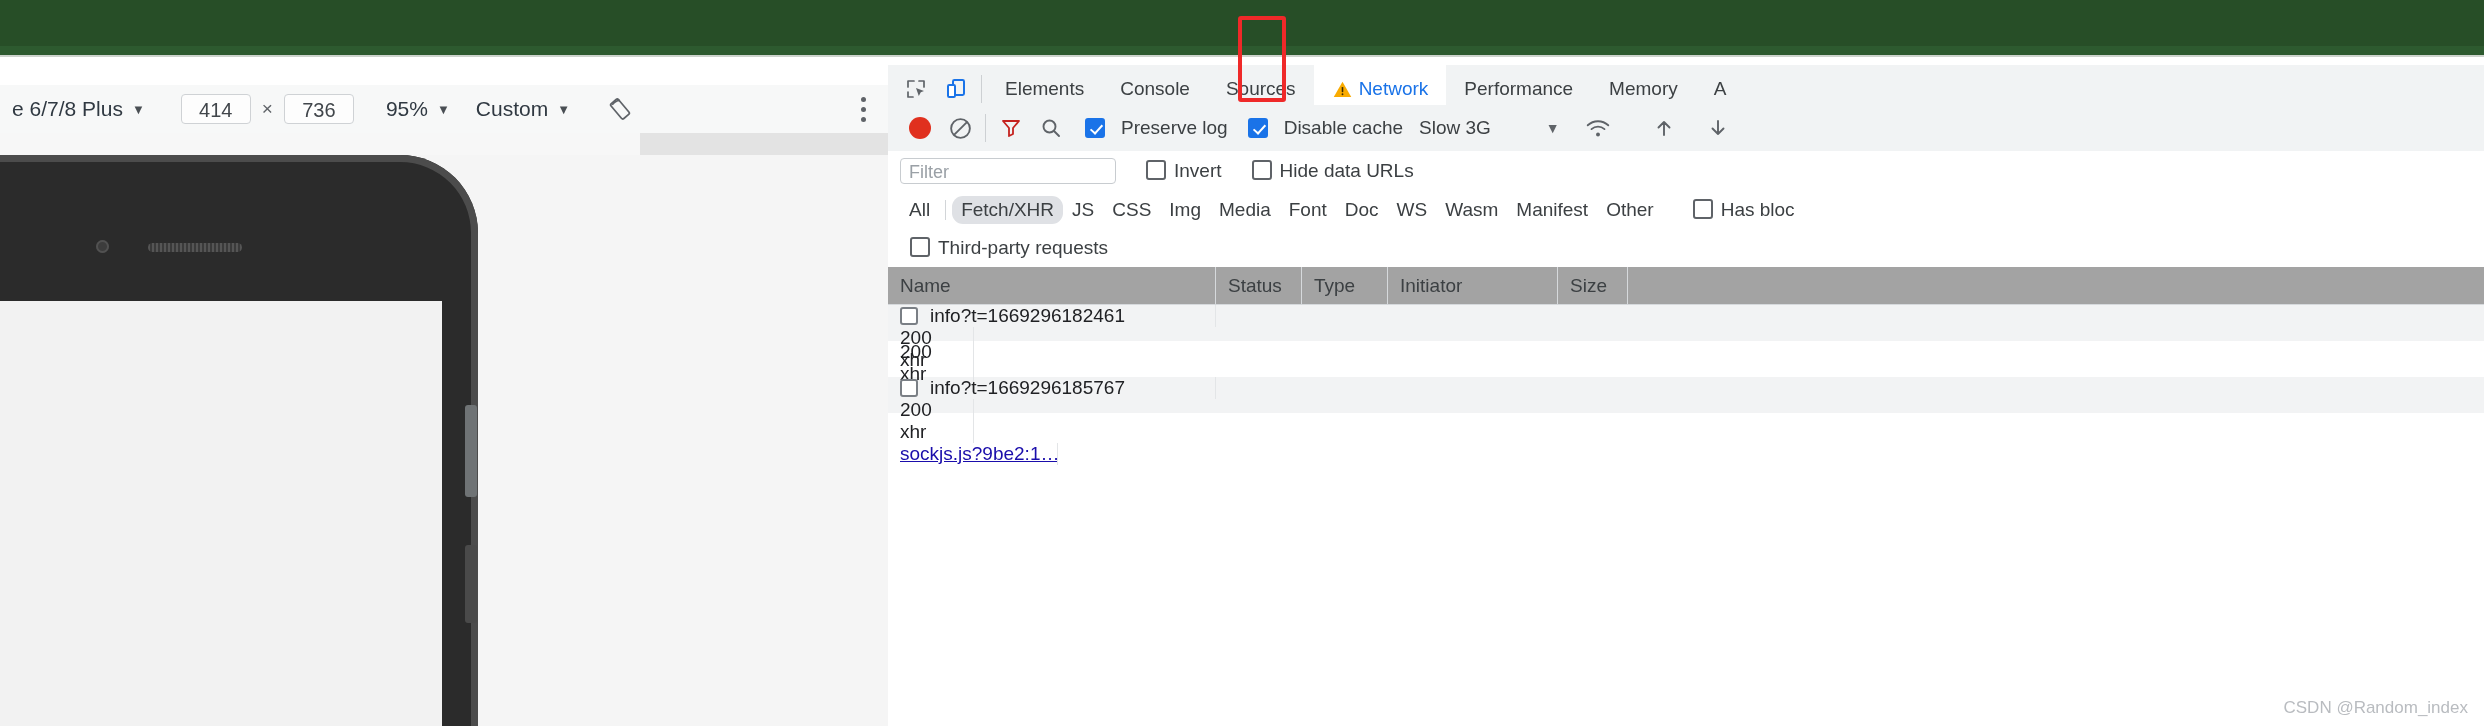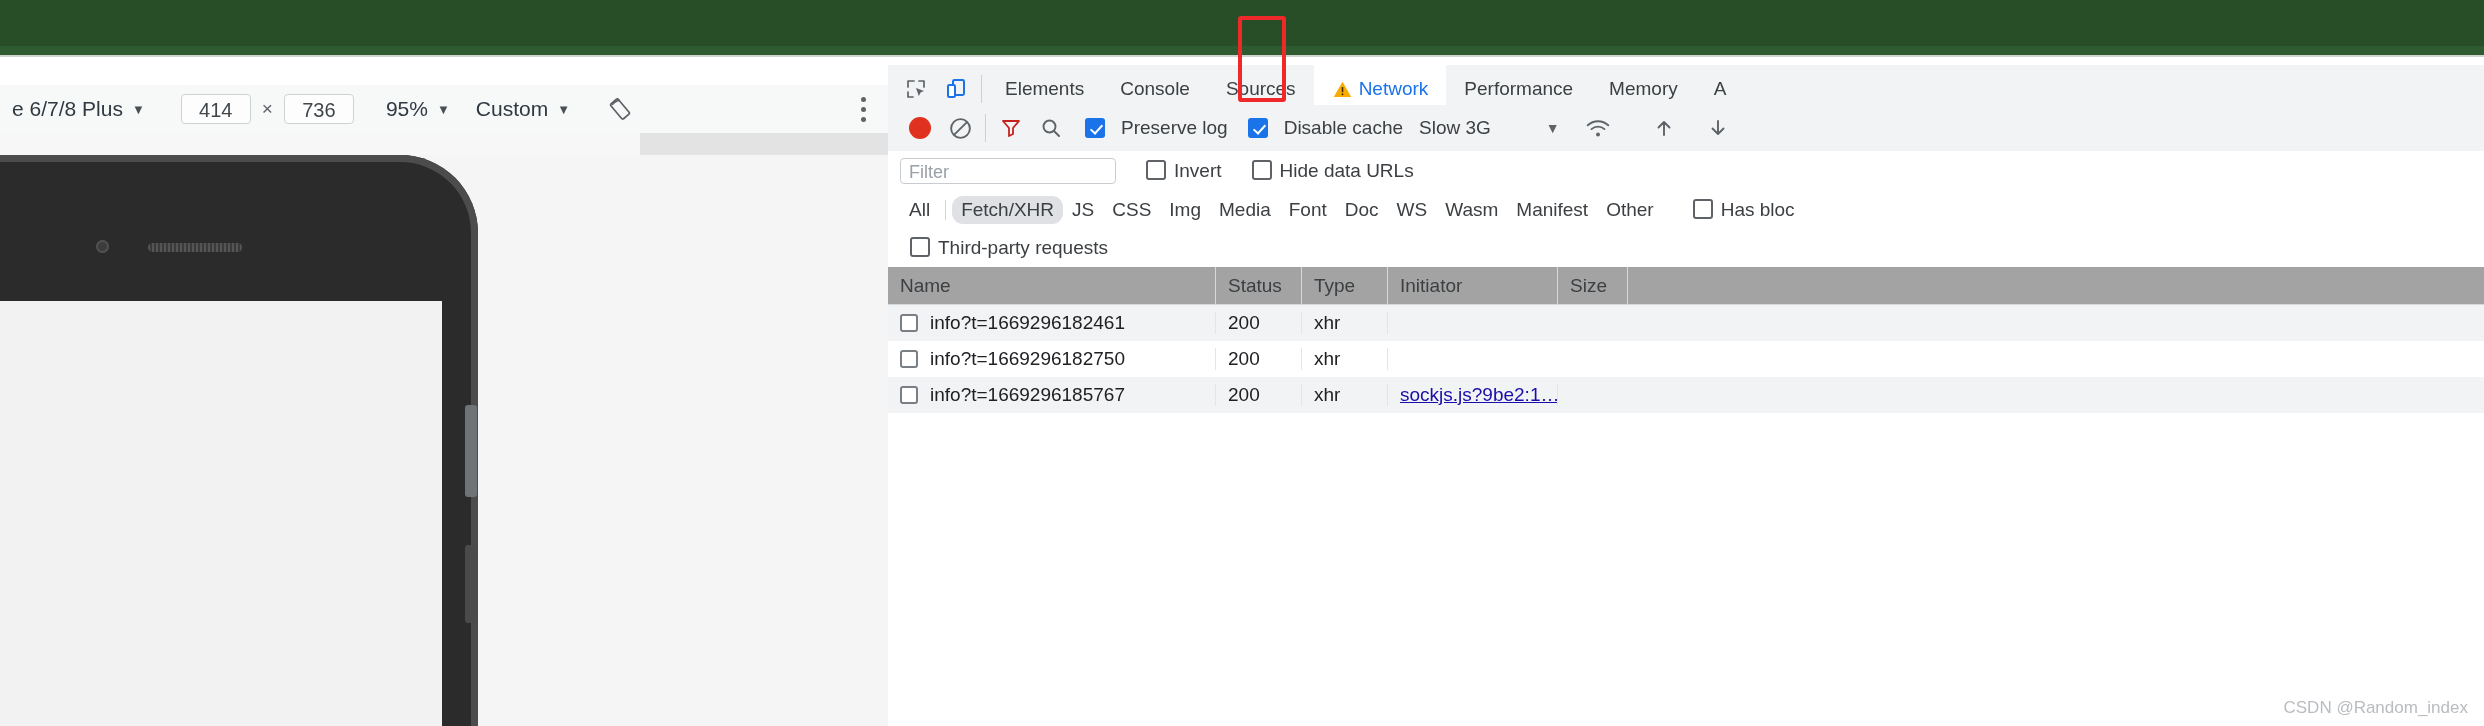--- a/index.html
+++ b/index.html
@@ -84,21 +84,21 @@
 
   
   .third-row{position:absolute;left:0;top:172px;width:1596px;height:38px;background:#fff;
              display:flex;align-items:center;border-bottom:1px solid #e8eaed;}
 
   
   .tbl{position:absolute;left:0;top:210px;width:1596px;height:459px;background:#fff;}
   .thead{display:flex;height:37px;background:#a3a3a3;border-bottom:1px solid #d6d9dc;}
   .th{font-size:19px;color:#3c4043;display:flex;align-items:center;padding-left:12px;
       border-right:1px solid #d6d9dc;box-sizing:border-box;height:37px;}
-  .trow{display:flex;height:36px;align-items:center;}
+  .trow{display:flex;height:36px;align-items:flex-start;flex-direction:column;}
   .trow.odd{background:#f2f3f4;}
   .td{font-size:19px;color:#202124;display:flex;align-items:center;padding-left:12px;
       border-right:1px solid #e3e5e7;box-sizing:border-box;}
   .td .rowchk{width:18px;height:18px;border:2px solid #7a7f85;border-radius:3px;background:#fff;
               box-sizing:border-box;margin-right:12px;flex:0 0 auto;}
   .link{color:#1a0dab;text-decoration:underline;white-space:nowrap;overflow:hidden;}
   .watermark{position:absolute;right:16px;bottom:8px;font-size:17px;color:#b9bcc0;}
   .col-name{width:328px;}
   .col-status{width:86px;}
   .col-type{width:86px;}
@@ -334,24 +334,20 @@
         </div>
         <div class="td col-status">200</div>
         <div class="td col-type">xhr</div>
         <div class="td col-init">
           <span class="link"></span>
         </div>
         <div class="td col-size"></div>
       </div>
 
       <div class="trow">
-        <div class="td col-name">
-          <span class="rowchk"></span>
-          <span>info?t=1669296182750</span>
-        </div>
         <div class="td col-status">200</div>
         <div class="td col-type">xhr</div>
         <div class="td col-init">
           <span class="link"></span>
         </div>
         <div class="td col-size"></div>
       </div>
 
       <div class="trow odd">
         <div class="td col-name">

